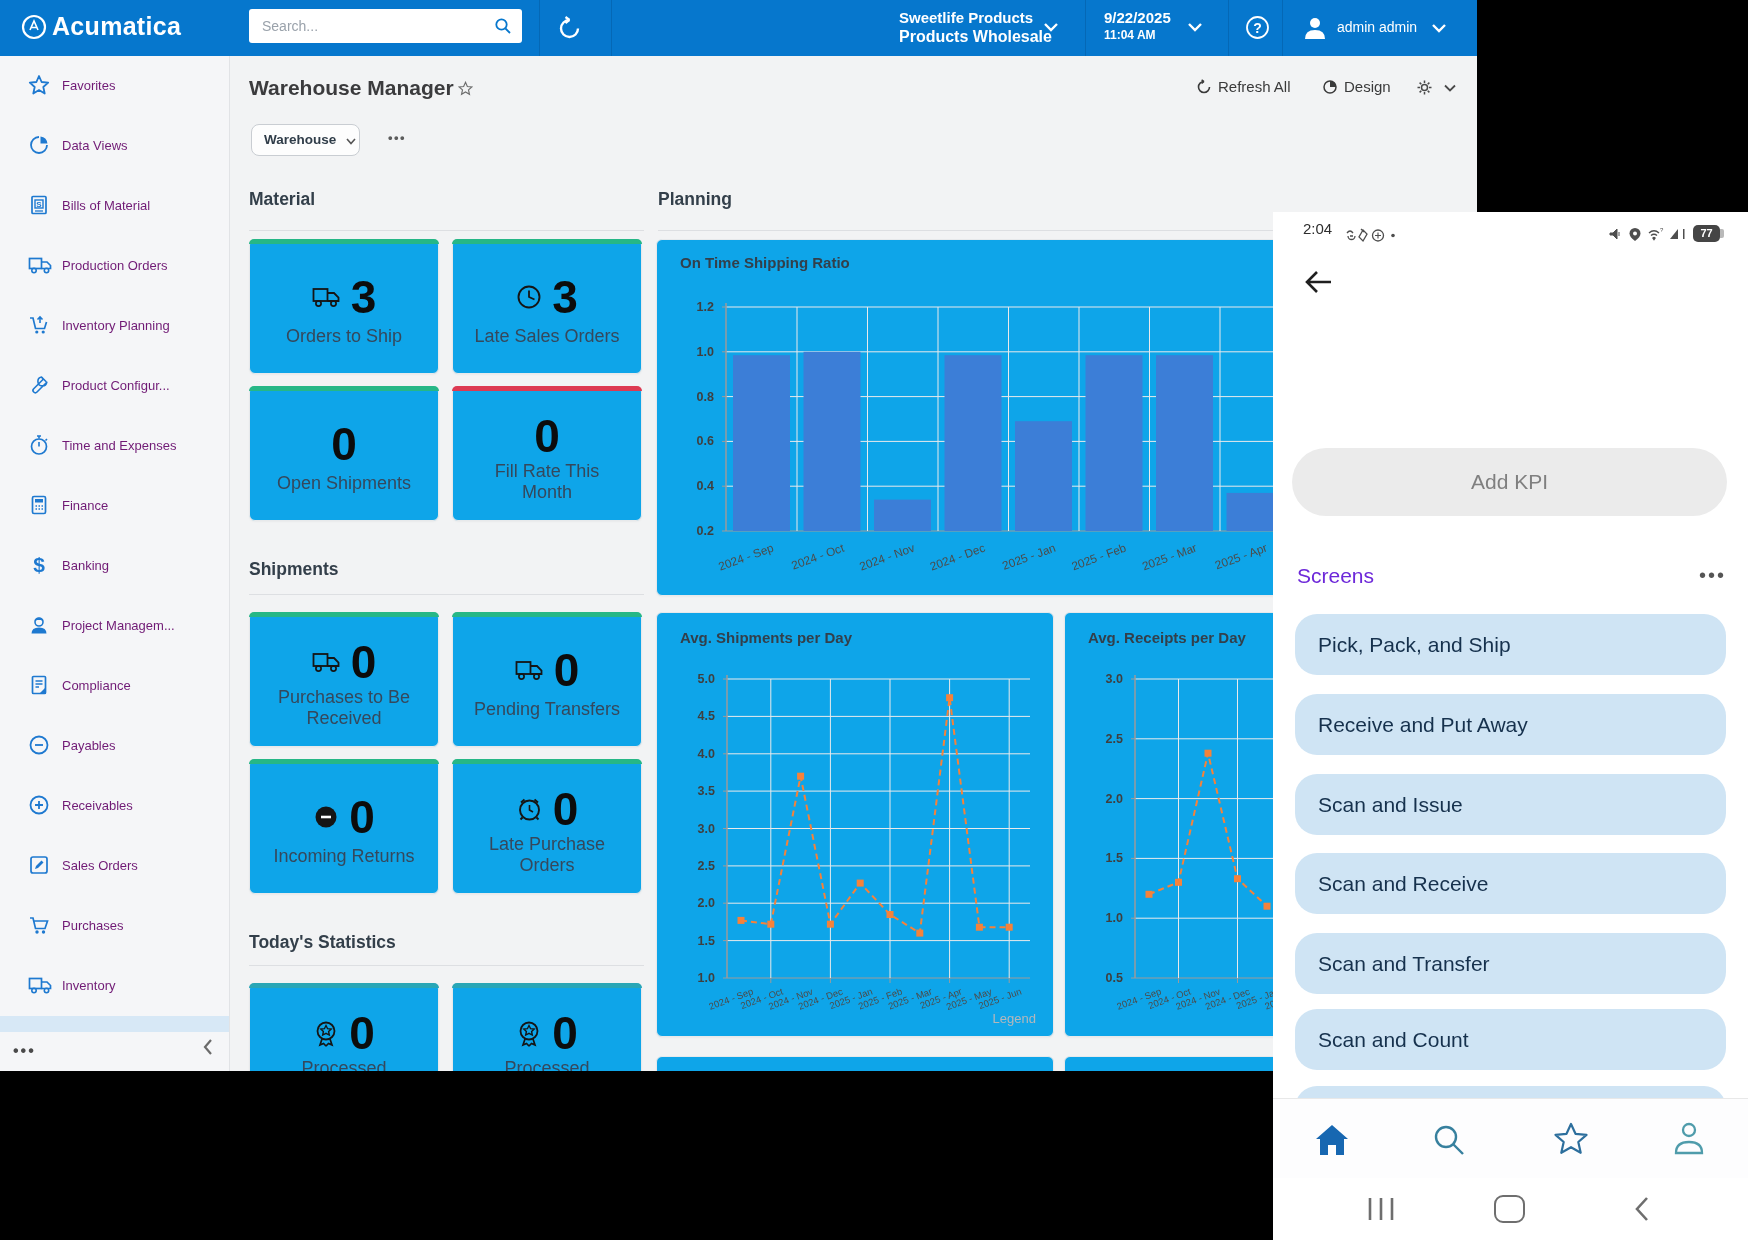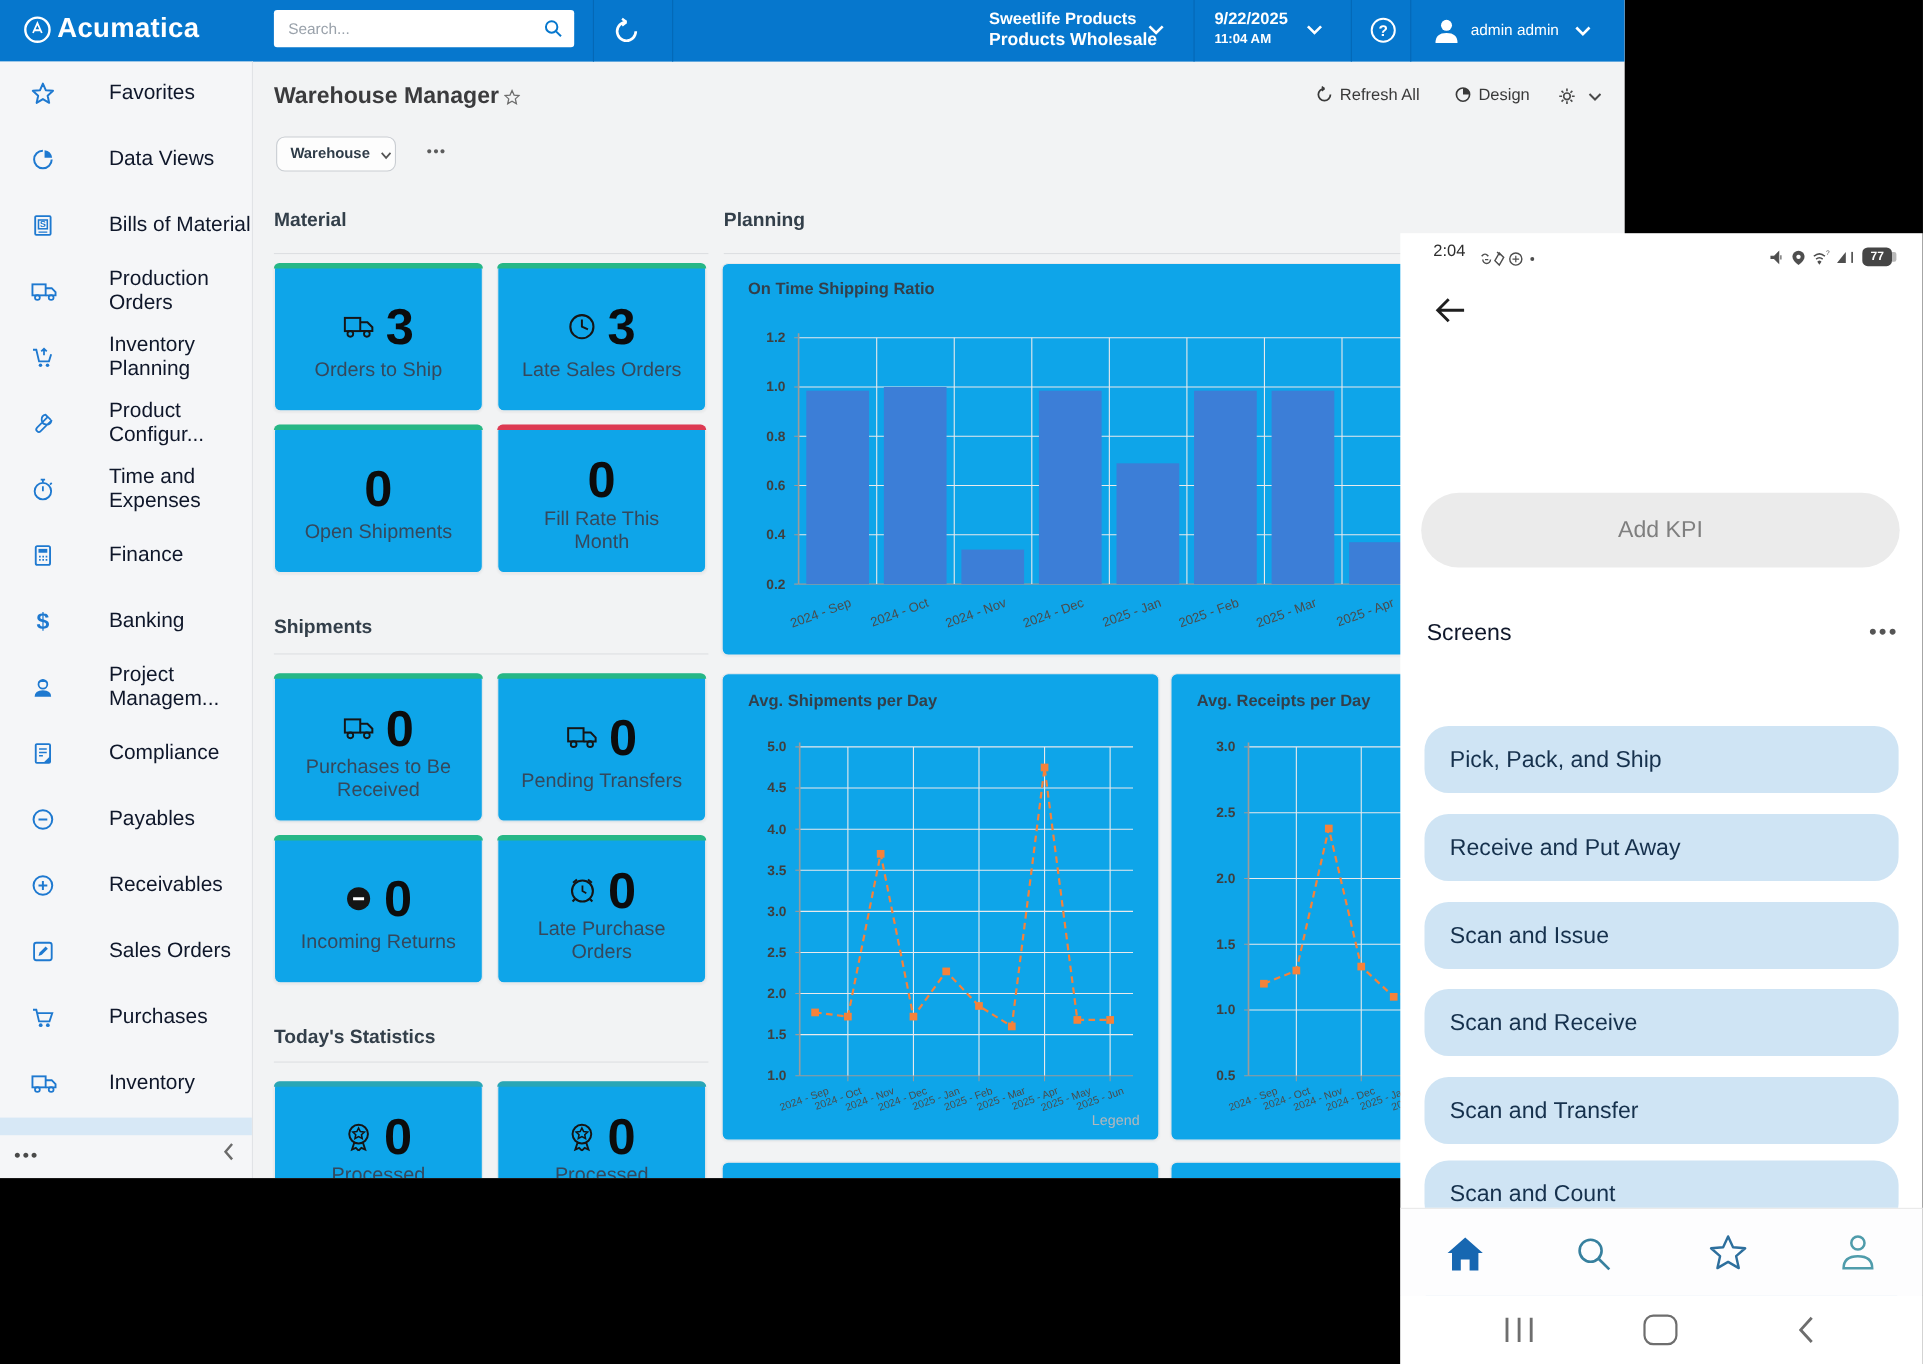--- a/index.html
+++ b/index.html
@@ -9,21 +9,21 @@
 
   
   #desktop { left:0; top:0; width:1477px; height:1071px; background:#f2f3f4; overflow:hidden; }
   #topbar { left:0; top:0; width:1477px; height:56px; background:#0677cd; color:#fff; }
   .tb-div { position:absolute; top:0; width:1px; height:56px; background:#0468b6; }
   #searchbox { left:249px; top:9px; width:273px; height:34px; background:#fff; border-radius:3px; }
   #searchbox span { position:absolute; left:13px; top:9px; color:#9aa2ab; font-size:14px; }
   #sidebar { left:0; top:56px; width:230px; height:1015px; background:#f5f6f8; border-right:1px solid #e1e3e6; }
   .sbitem { position:absolute; left:0; width:229px; height:60px; }
   .sbitem svg { position:absolute; left:28px; top:50%; transform:translateY(-50%); }
-  .sbitem .lbl { position:absolute; left:62px; top:50%; transform:translateY(-50%); font-size:19px; color:#0f172a;margin-left:37px; }
+  .sbitem .lbl { position:absolute; left:62px; top:50%; transform:translateY(-50%); font-size:13px; color:#701a75; }
   #sb-hl { left:0; top:960px; width:229px; height:16px; background:#d7e8f6; }
   #sb-bottom { left:0; top:980px; width:229px; height:35px; }
 
   
   .card { position:absolute; background:#0ea5e9; border:1px solid #e7e9eb; border-radius:6px;
           box-shadow:0 1px 2px rgba(0,0,0,0.04); }
   .kpi  { width:190px; height:135px; text-align:center; }
   .kpi .bar { position:absolute; left:-1px; top:-1px; width:190px; height:5px; border-radius:6px 6px 0 0; }
   .kpi .num-row { position:absolute; left:0; right:0; display:flex; align-items:center; justify-content:center; gap:10px; }
   .kpi .num { font-size:46px; font-weight:bold; color:#0c0c0c; line-height:1; }
@@ -33,23 +33,23 @@
   .sechead { position:absolute; font-size:17.5px; font-weight:bold; color:#333f4a; }
   .secline { position:absolute; height:1px; background:#dddfe2; }
 
   .charttitle { position:absolute; font-size:15px; font-weight:bold; color:#333f4a; }
 
   
   #phone { left:1273px; top:212px; width:475px; height:1028px; background:#fff; color:#1d1d1f; overflow:hidden; }
   #ph-title { position:absolute; left:17px; top:100px; font-size:39.5px; color:#202124; letter-spacing:-0.5px; white-space:nowrap; }
   #addkpi { position:absolute; left:19px; top:236px; width:435px; height:68px; border-radius:34px; background:#ebebeb;
             text-align:center; line-height:68px; font-size:21px; color:#7f7f7f; }
-  #screens-row { position:absolute; left:24px; top:352px; font-size:21px; color:#0f172a; }
+  #screens-row { position:absolute; left:24px; top:352px; font-size:21px; color:#6d28d9; }
   .phbtn { position:absolute; left:22px; width:431px; height:61px; border-radius:22px; background:#cfe4f4;
-           font-size:21px; color:#16314d; line-height:61px; padding-left:23px;margin-top:46px; }
+           font-size:21px; color:#16314d; line-height:61px; padding-left:23px; }
   #ph-nav { position:absolute; left:0; top:886px; width:475px; height:80px; background:#fdfdfe; border-top:1px solid #e8e8e8; }
   #ph-andbar { position:absolute; left:0; top:966px; width:475px; height:62px; background:#fff; }
 </style>
 </head>
 <body>
 
 <div class="abs" id="desktop">
 
   <div class="abs" id="topbar">
     <svg class="abs" style="left:21px;top:14px" width="26" height="26" viewBox="0 0 26 26">

